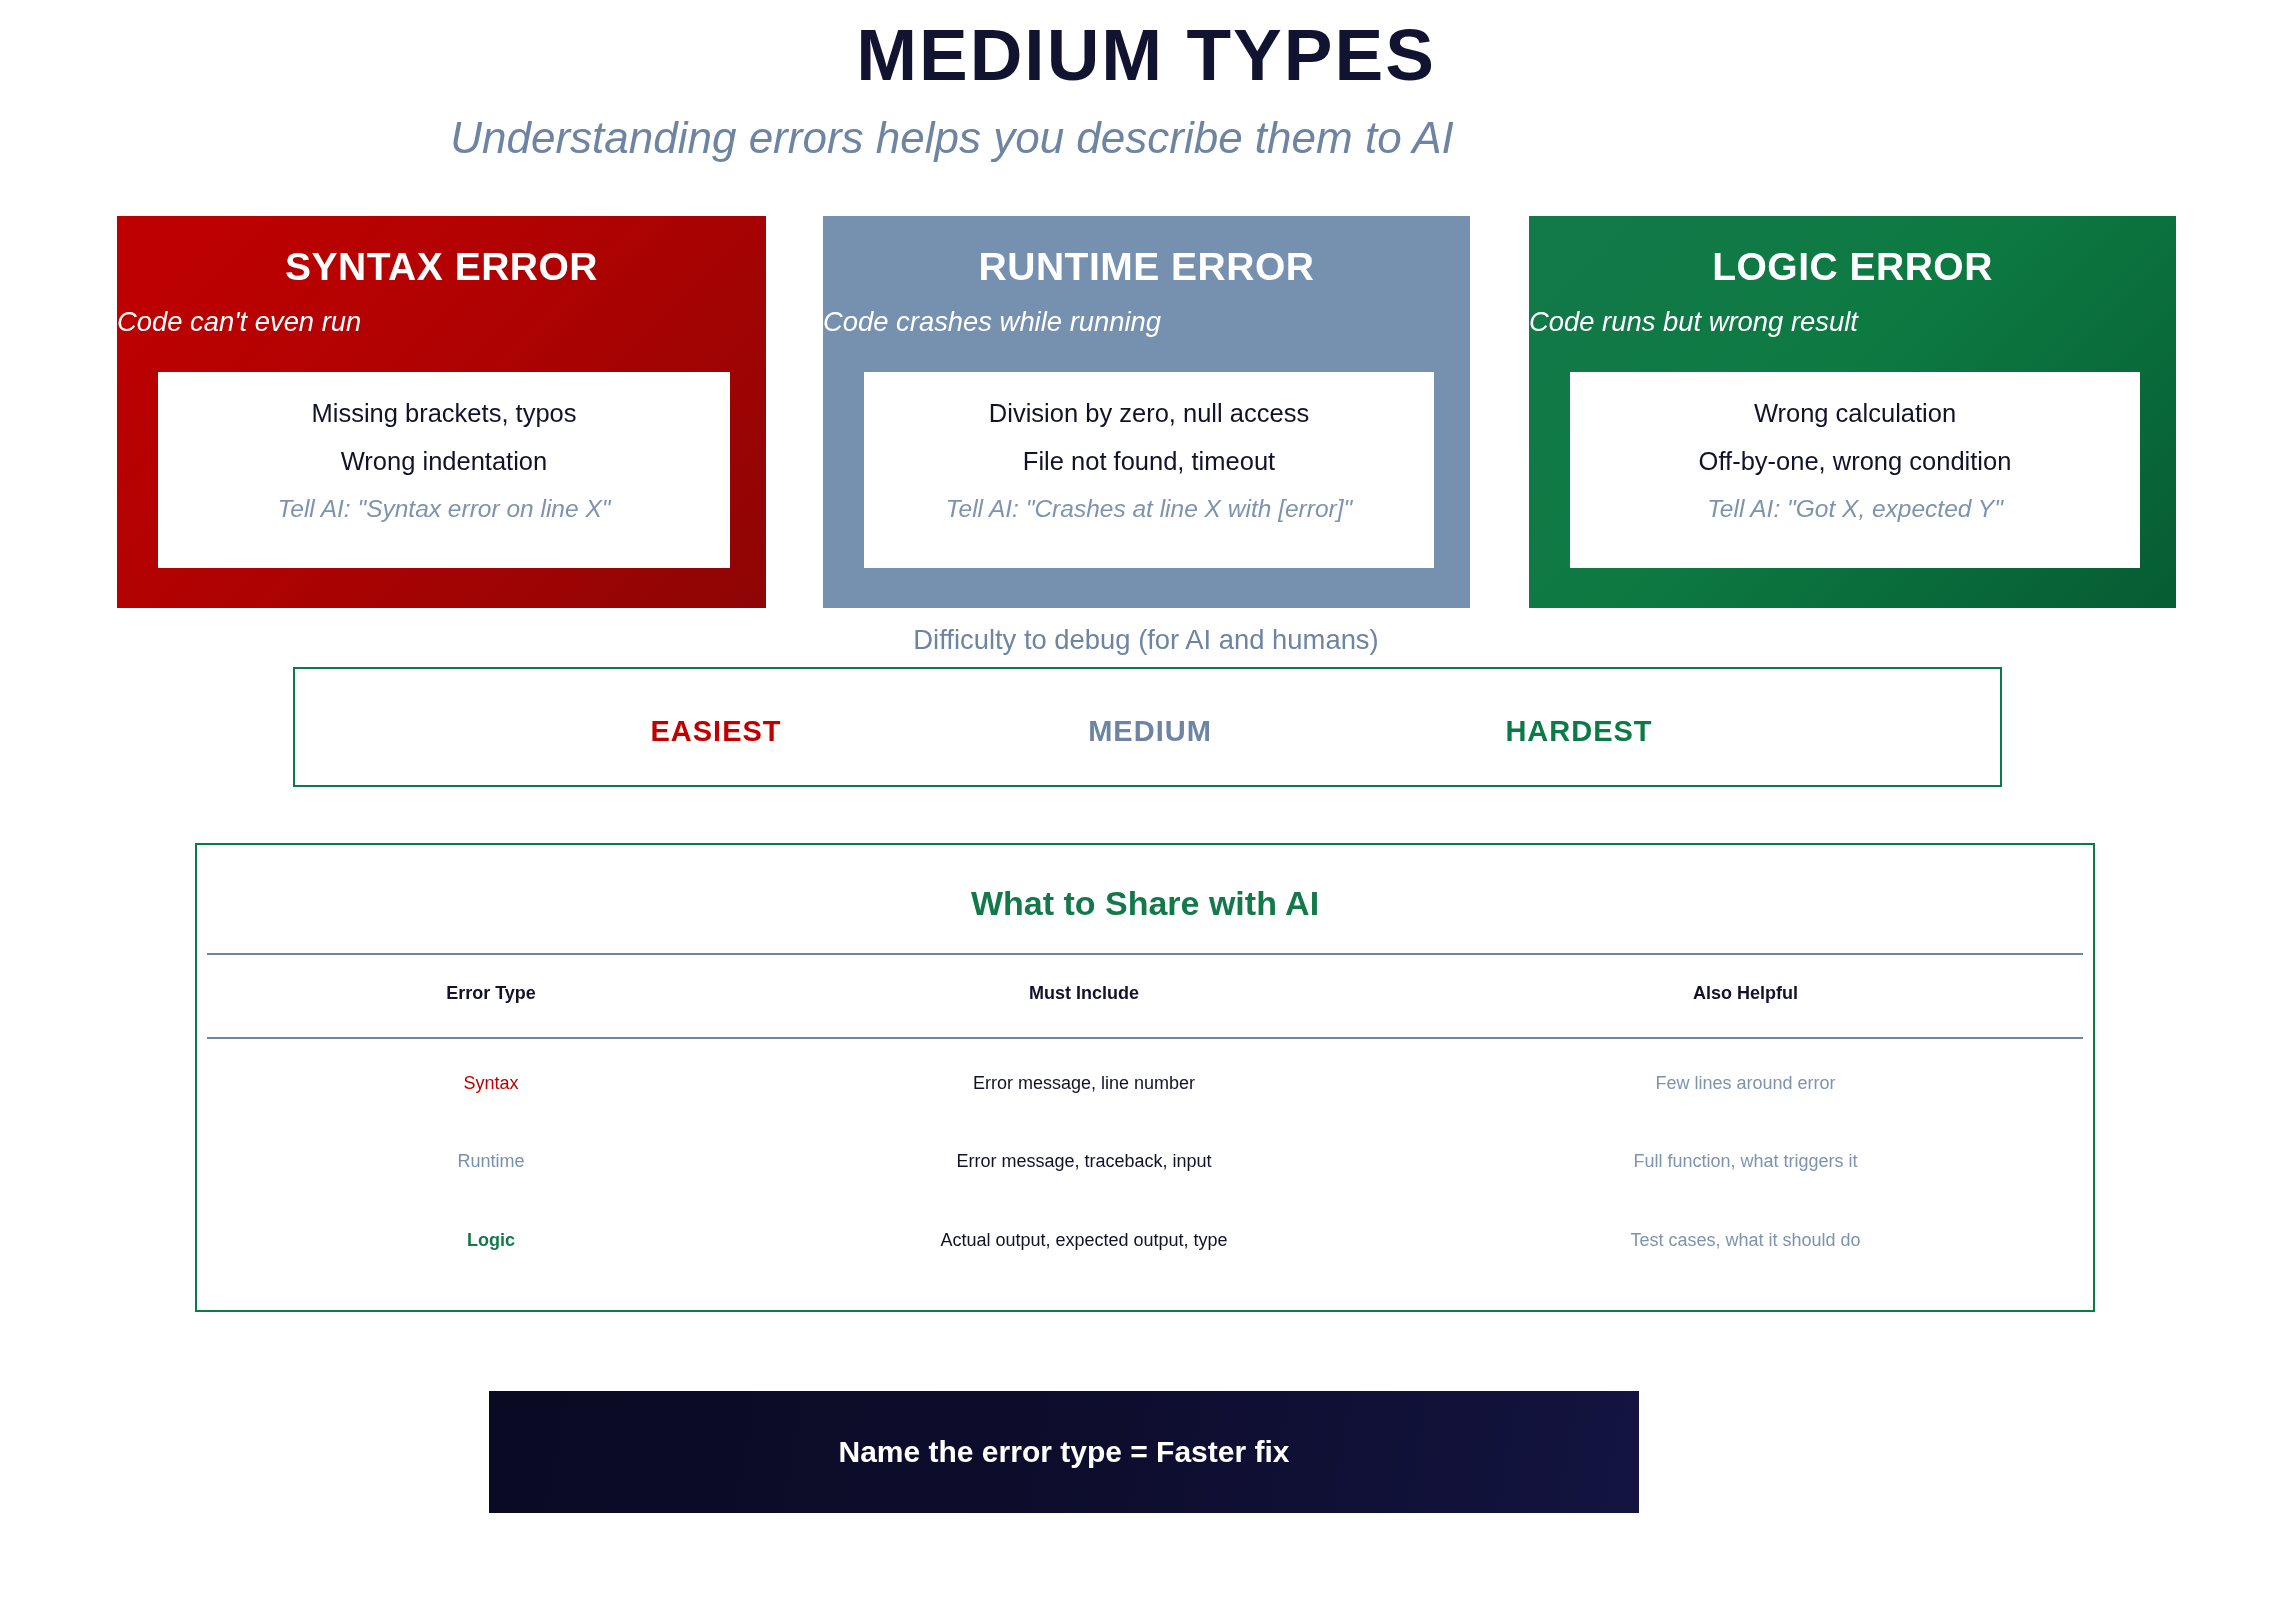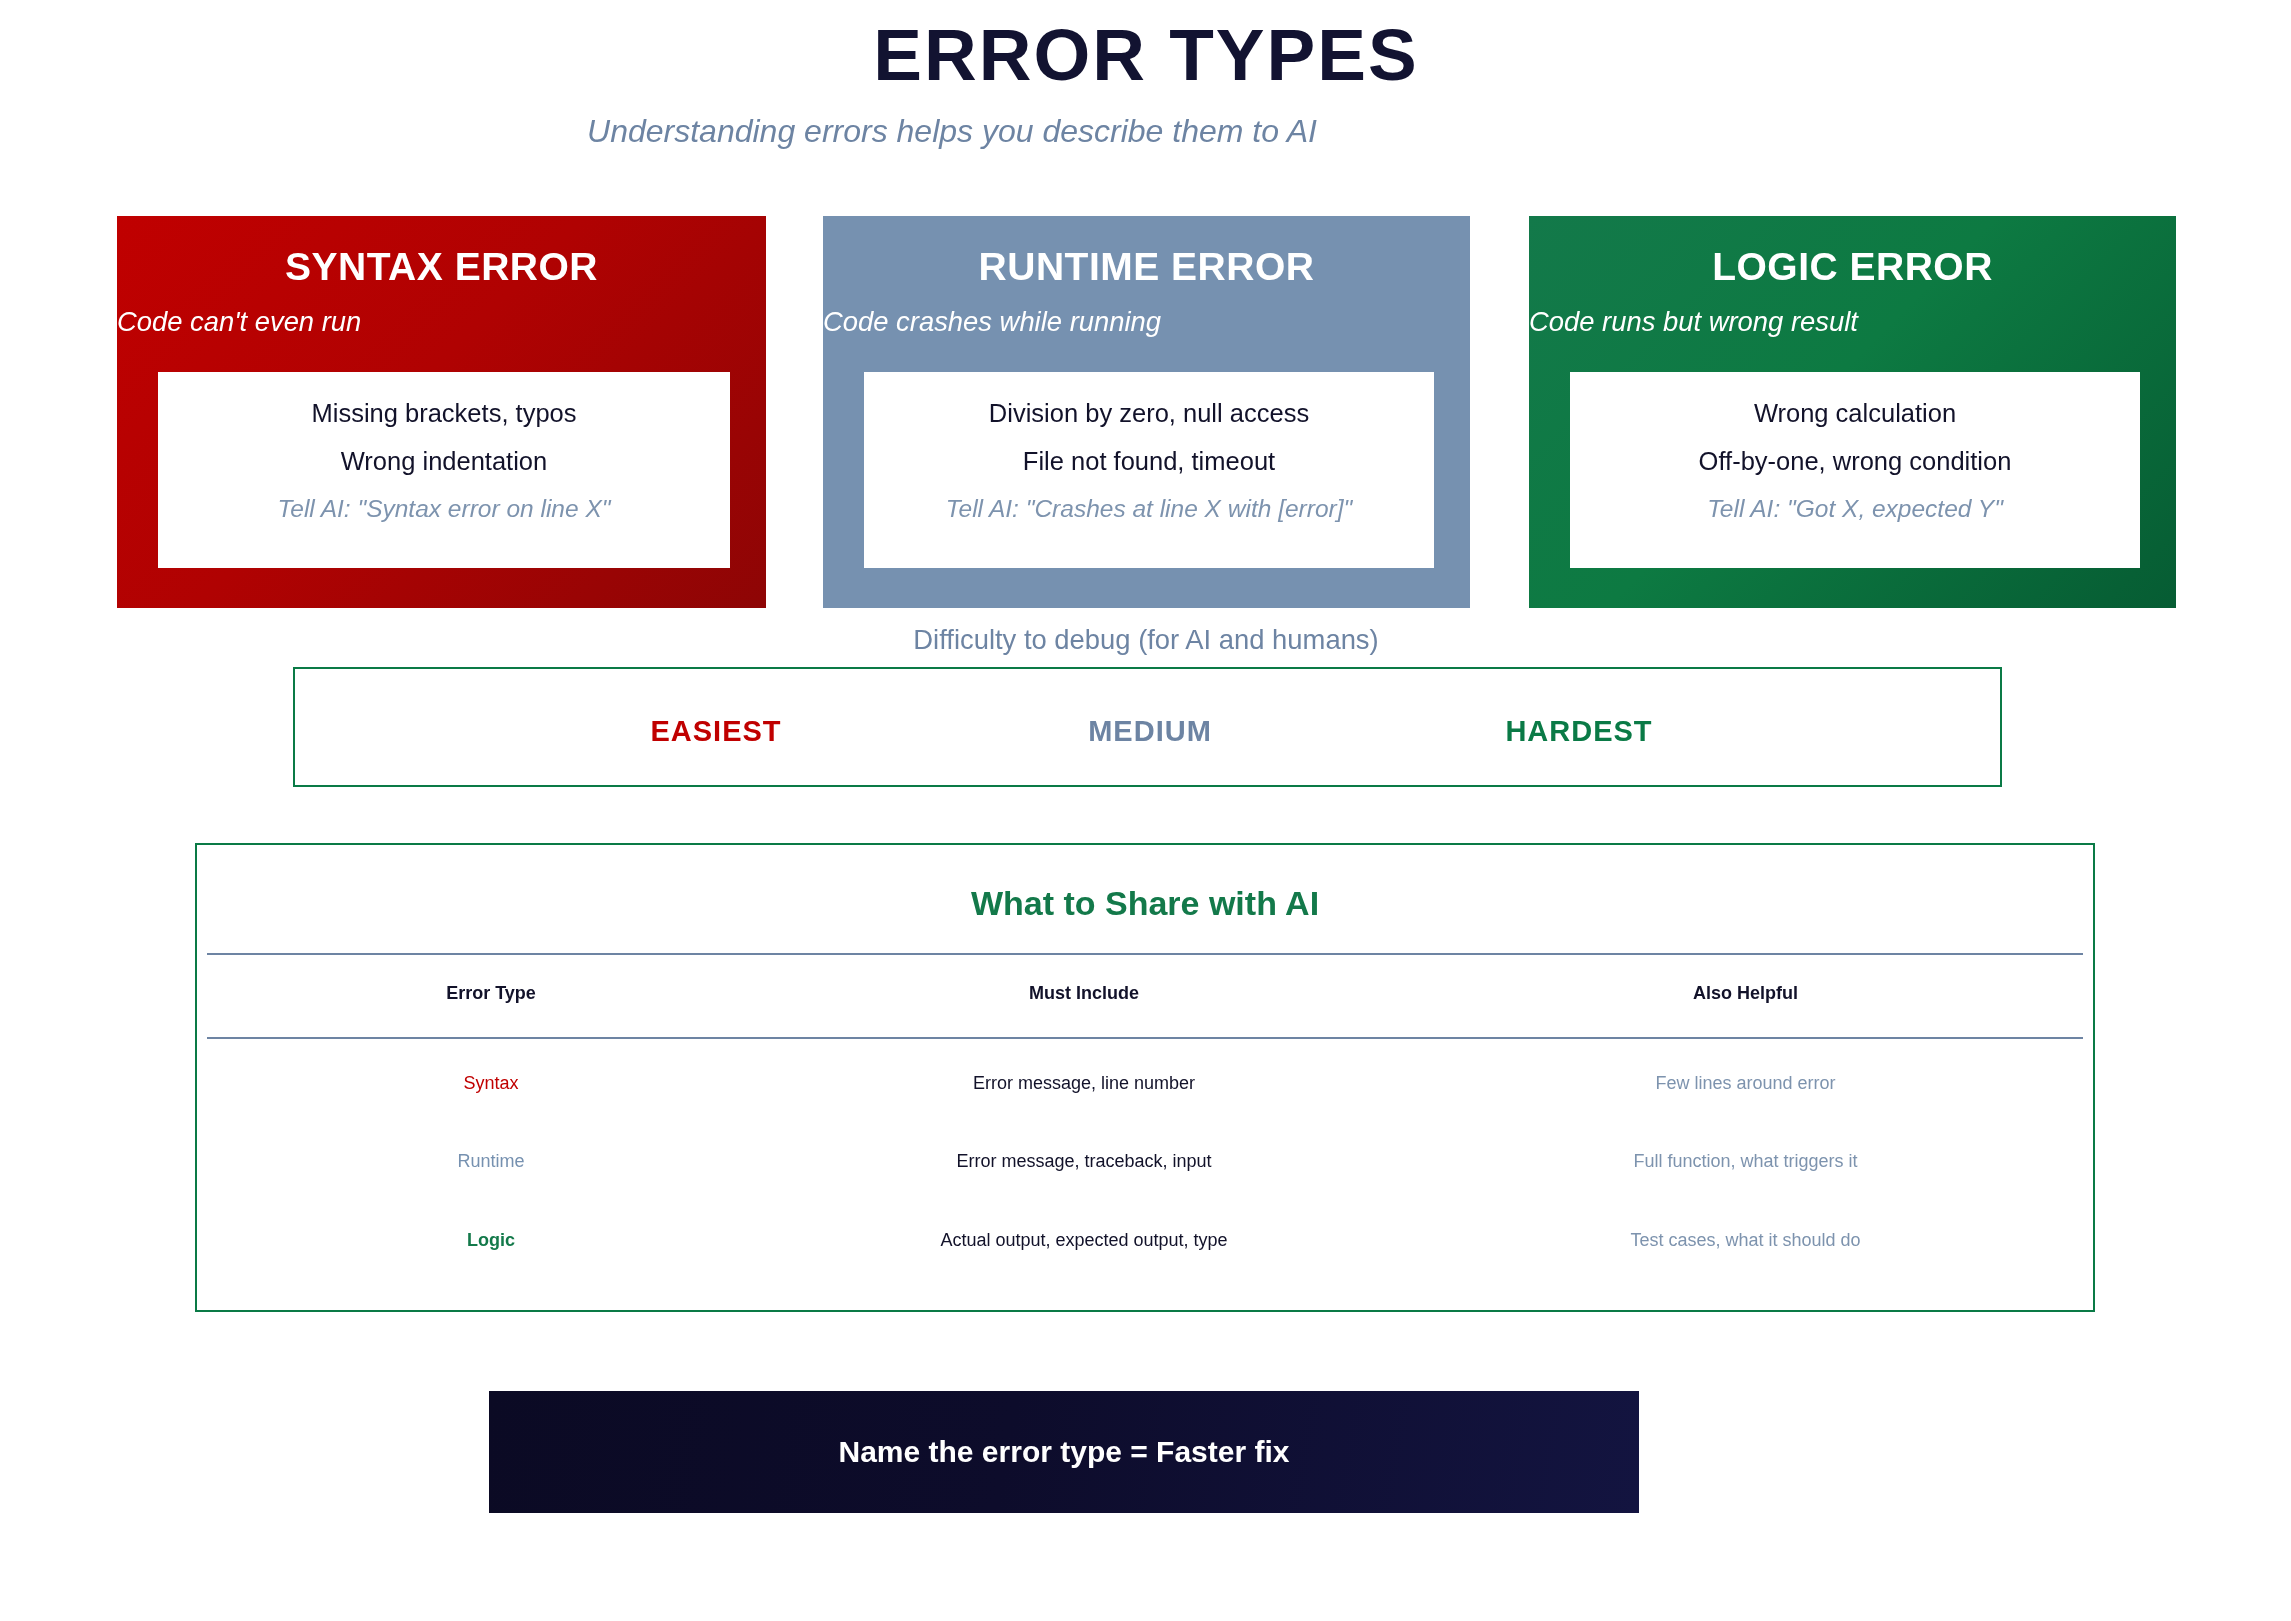--- a/index.html
+++ b/index.html
@@ -27,21 +27,21 @@
     font-weight: bold;
     letter-spacing: 2px;
     color: #121331;
     line-height: 1.0;
   }
   .page-subtitle {
     position: absolute;
     left: 0; top: 113px;
     width: 1904px;
     text-align: center;
-    font-size: 32px;
+    font-size: 44px;
     font-style: italic;
     color: #6d84a3;
   }
 
   
   .card {
     position: absolute;
     top: 216px;
     height: 392px;
     color: #ffffff;
@@ -202,21 +202,21 @@
     font-size: 30px;
     font-weight: bold;
     color: #ffffff;
   }
 </style>
 </head>
 <body>
 
 <div id="page">
 
-  <div class="page-title">ERROR TYPES</div>
+  <div class="page-title">MEDIUM TYPES</div>
   <div class="page-subtitle">Understanding errors helps you describe them to AI</div>
 
   <div class="card card-syntax">
     <div class="card-title">SYNTAX ERROR</div>
     <div class="card-tagline">Code can't even run</div>
     <div class="card-inner">
       <div class="card-inner-line l1">Missing brackets, typos</div>
       <div class="card-inner-line l2">Wrong indentation</div>
       <div class="card-inner-hint">Tell AI: "Syntax error on line X"</div>
     </div>

